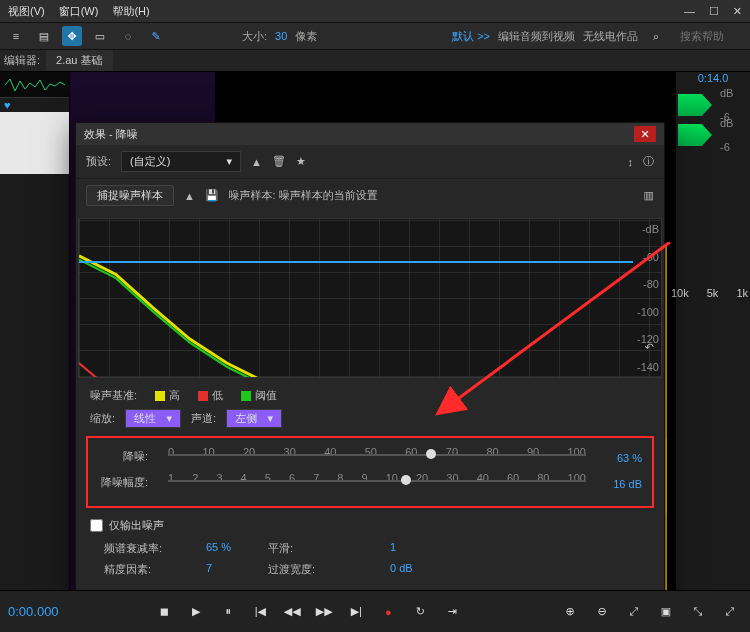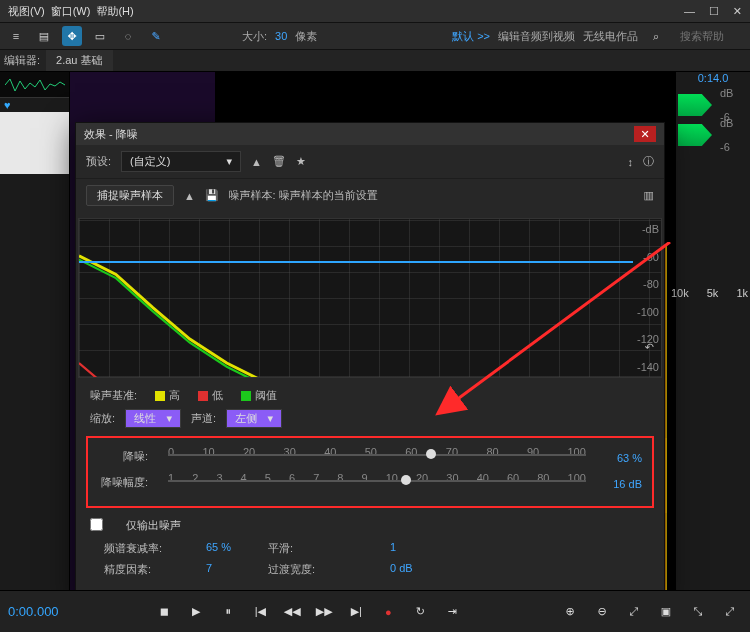--- a/index.html
+++ b/index.html
@@ -1,17 +1,17 @@
 <!DOCTYPE html>
 <html><head>
 <meta charset="utf-8">
 <style>
   *{box-sizing:border-box;margin:0;padding:0;font-family:"Microsoft YaHei",Arial,sans-serif;font-size:11px;-webkit-font-smoothing:antialiased}
   body{width:750px;height:632px;background:#1a1a1a;color:#bbb;overflow:hidden;position:relative}
-  .menubar{display:flex;align-items:center;height:22px;padding:0 8px;background:#2e2e2e;color:#ddd;gap:6px}
+  .menubar{display:flex;align-items:center;height:22px;padding:0 8px;background:#2e2e2e;color:#ddd;gap:14px}
   .winctrl{margin-left:auto;display:flex;gap:14px;color:#ccc}
   .toolbar{display:flex;align-items:center;height:28px;background:#2a2a2a;border-top:1px solid #111;border-bottom:1px solid #111;padding:0 6px;gap:8px}
   .tool-icn{width:20px;height:20px;display:flex;align-items:center;justify-content:center;color:#ccc;border-radius:3px}
   .tool-icn.active{background:#2176a8;color:#fff}
   .tool-icn.blue{color:#4aa6ff}
   .spacer{flex:1}
   .lbl{color:#aaa}
   .val-box{background:#222;border:1px solid #444;padding:1px 6px;color:#eee}
   .link{color:#3fa6ff;cursor:pointer}
   .tabstrip{display:flex;align-items:center;height:22px;background:#232323;border-bottom:1px solid #000;padding-left:4px;gap:6px}
@@ -52,21 +52,21 @@
   .scale-row{display:flex;align-items:center;gap:10px;padding:2px 14px}
   .dd{background:#8b5cf6;border:1px solid #3a3a3a;color:#ddd;padding:1px 8px;min-width:56px;display:flex;align-items:center;justify-content:space-between}
   .red-box{margin:6px 10px;border:2px solid #ff2a2a;padding:8px 10px}
   .slider-row{display:flex;align-items:flex-end;gap:20px;margin-bottom:8px}
   .slider-lbl{width:50px;text-align:right;color:#bbb}
   .slider{flex:1;height:18px;position:relative}
   .slider .track{position:absolute;top:8px;left:0;right:0;height:2px;background:#555}
   .slider .ticks{position:absolute;top:0;left:0;right:0;height:6px;display:flex;justify-content:space-between;font-size:8px;color:#888}
   .slider .knob{position:absolute;width:10px;height:10px;border-radius:50%;background:#ddd;top:3px;transform:translateX(-50%)}
   .val-num{width:36px;color:#3fa6ff;text-align:right}
-  .chk{display:flex;align-items:flex-start;gap:23px;padding:4px 14px;color:#ccc}
+  .chk{display:flex;align-items:center;gap:6px;padding:4px 14px;color:#ccc}
   .chk input{accent-color:#666}
   .adv{padding:4px 14px;color:#ccc}
   .adv-grid{display:grid;grid-template-columns:90px 50px 110px 60px;gap:6px 12px;padding:4px 20px 8px 28px;color:#bbb}
   .adv-grid .v{color:#3fa6ff}
   .arrow{position:absolute;left:420px;top:170px;width:260px;height:200px;pointer-events:none}
   .transport{position:absolute;left:0;right:0;bottom:0;height:42px;background:#222;border-top:1px solid #000;display:flex;align-items:center;padding:0 8px;gap:8px}
   .time{color:#34a6ff;font-size:13px}
   .tbtn{width:24px;height:24px;display:flex;align-items:center;justify-content:center;color:#ddd}
   .rec{color:#e03232}
   .rt-scale{font-size:8px;color:#888;display:flex;flex-direction:column;gap:12px;padding-left:4px}

